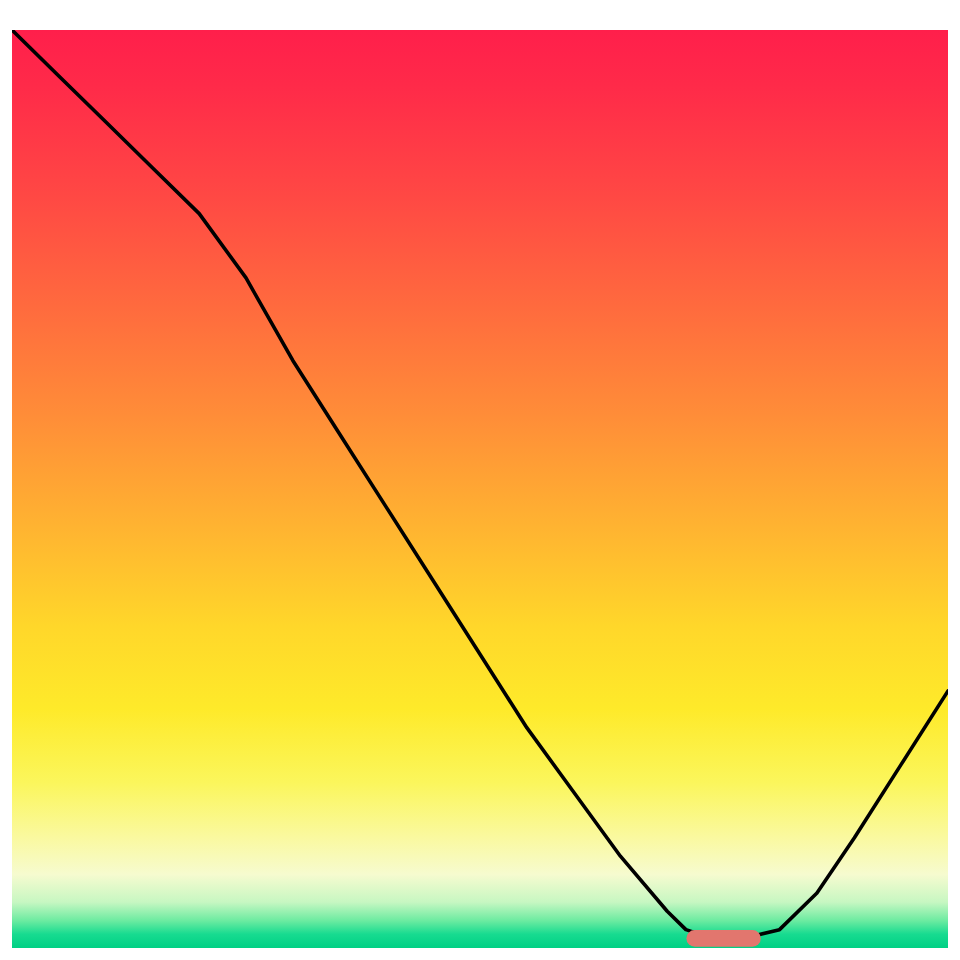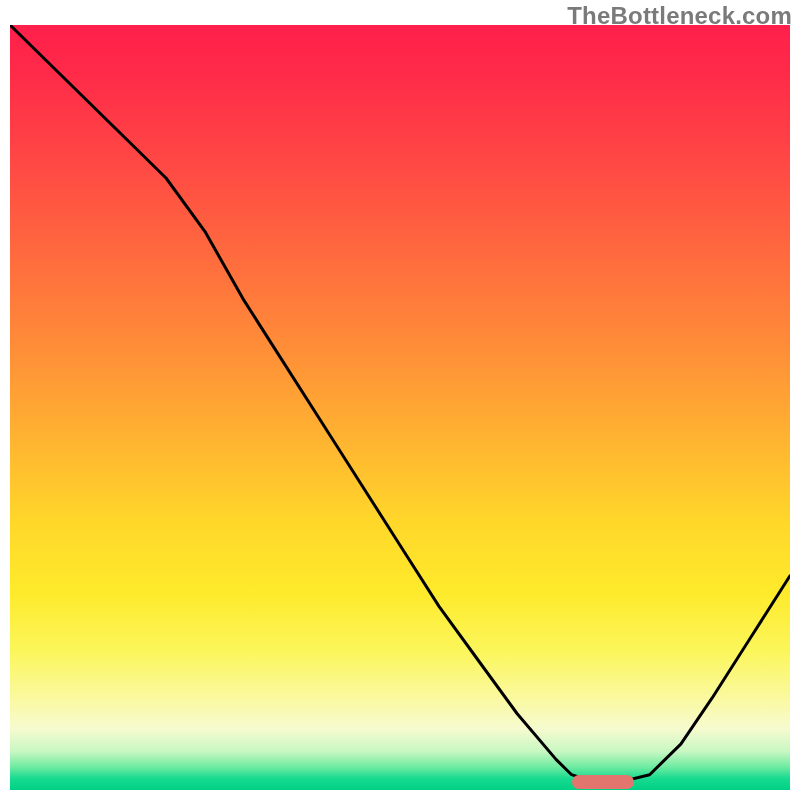--- a/index.html
+++ b/index.html
@@ -66,21 +66,20 @@
     height: 14px;
     background: #e2766e;
     border-radius: 8px;
     z-index: 6;
   }
 </style>
 </head>
 <body>
 <div class="wrap">
 
-  <div class="watermark">TheBottleneck.com</div>
 
   <div class="plot"></div>
 
   <svg class="overlay" viewBox="0 0 780 765" preserveAspectRatio="none">
     <path id="curve-path" fill="none" stroke="#000000" stroke-width="3" stroke-linejoin="round" stroke-linecap="round" d="M0.0 0.0 L39.0 38.3 L78.0 76.5 L117.0 114.8 L156.0 153.0 L195.0 206.6 L234.0 275.4 L273.0 336.6 L312.0 397.8 L351.0 459.0 L390.0 520.2 L429.0 581.4 L468.0 635.0 L507.0 688.5 L546.0 734.4 L561.6 749.7 L585.0 757.4 L608.4 757.4 L639.6 749.7 L670.8 719.1 L702.0 673.2 L741.0 612.0 L780.0 550.8"></path>
   </svg>
 
   <div id="flat-marker" class="marker" style="left: 571.6px; width: 62.4px; top: 775.35px; background: rgb(226, 118, 110);"></div>
 
 </div>

